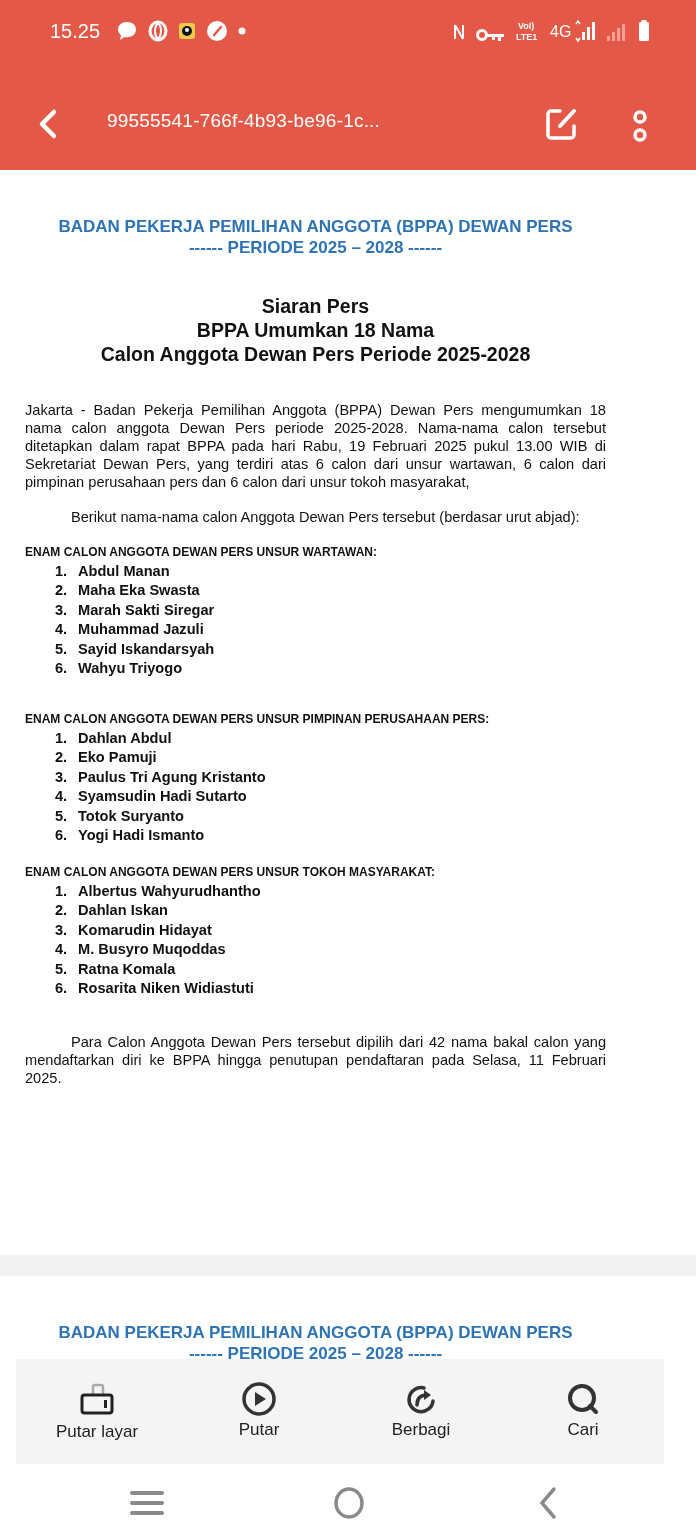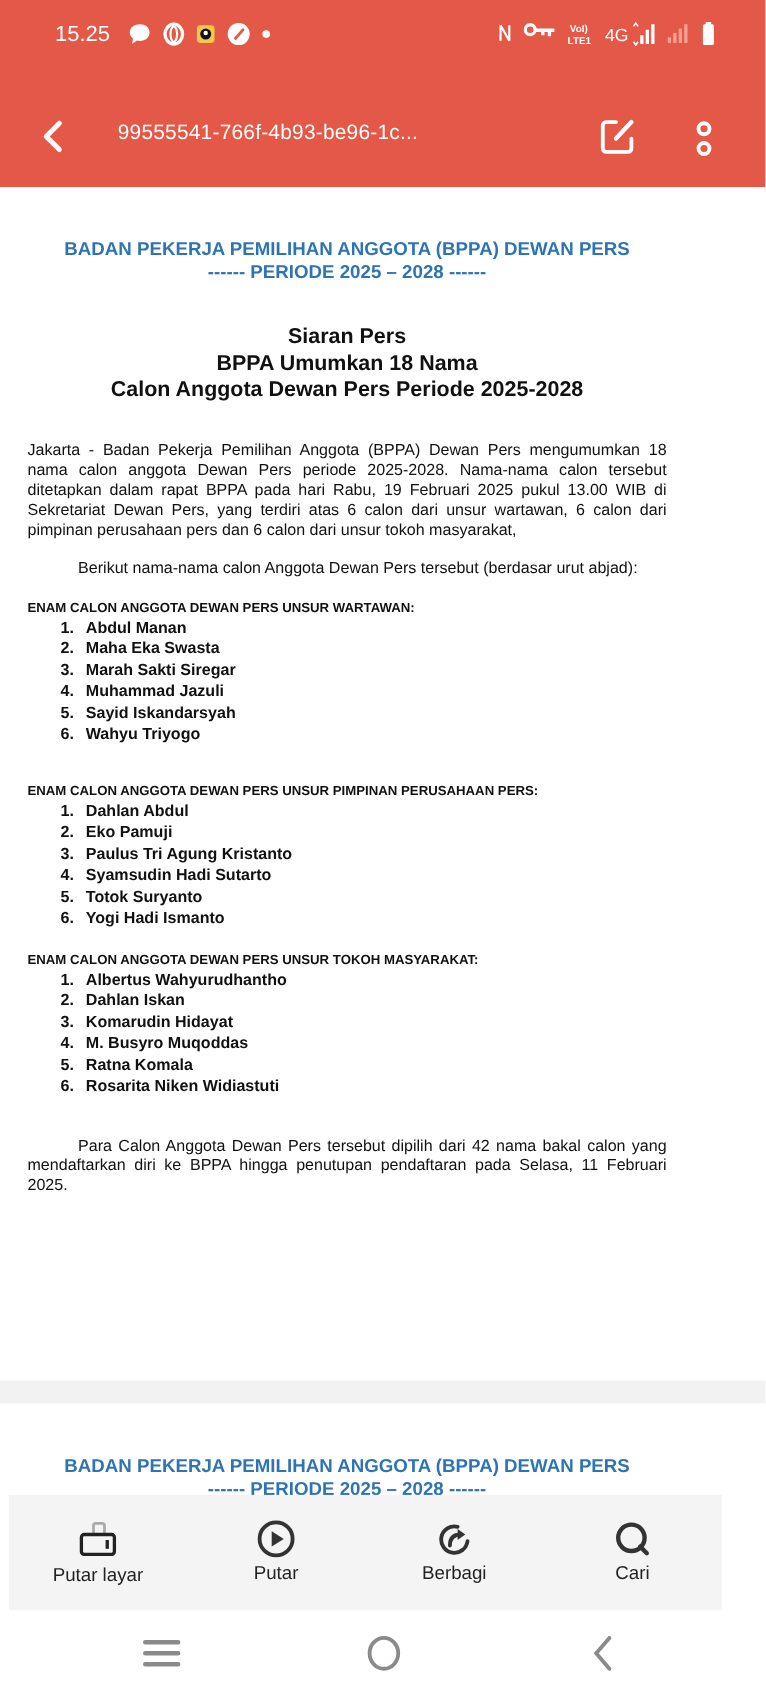--- a/index.html
+++ b/index.html
@@ -4,21 +4,21 @@
 <style>
   * { box-sizing: border-box; margin: 0; padding: 0; }
   html, body { width: 696px; height: 1539px; overflow: hidden; background: #ffffff; }
   body { font-family: "Liberation Sans", sans-serif; position: relative; }
 
   
   .header { position: absolute; left: 0; top: 0; width: 696px; height: 170px; background: #e35846; color: #fff; }
   .statusbar { position: absolute; left: 0; top: 14px; width: 696px; height: 36px; }
   .status-time { position: absolute; left: 50px; top: 6px; font-size: 20px; color: #fff; font-family: "Liberation Sans", sans-serif; }
   .status-left-icons { position: absolute; left: 116px; top: 6px; display: flex; align-items: center; gap: 10px; }
-  .status-right-icons { position: absolute; right: 46px; top: 6px; display: flex; align-items: flex-start; gap: 10px; }
+  .status-right-icons { position: absolute; right: 46px; top: 6px; display: flex; align-items: flex-end; gap: 10px; }
   .si { display: inline-flex; align-items: center; justify-content: center; }
 
   .appbar { position: absolute; left: 0; top: 90px; width: 696px; height: 70px; }
   .back-btn { position: absolute; left: 32px; top: 14px; width: 32px; height: 40px; cursor: pointer; }
   .app-title { position: absolute; left: 107px; top: 20px; font-size: 19px; color: #fff; white-space: nowrap; letter-spacing: 0.2px; }
   .edit-btn { position: absolute; left: 544px; top: 16px; width: 36px; height: 36px; cursor: pointer; }
   .more-btn { position: absolute; left: 626px; top: 16px; width: 28px; height: 40px; cursor: pointer; }
 
   
   .doc { position: absolute; left: 0; top: 170px; width: 696px; height: 1085px; background: #fff; }
@@ -29,21 +29,21 @@
   .para.indent { text-indent: 46px; }
   .section-h { font-weight: bold; font-size: 12px; line-height: 19px; color: #111; }
   ol.names { list-style: none; margin-left: 30px; }
   ol.names li { font-weight: bold; font-size: 14.6px; line-height: 19.4px; color: #111; display: flex; }
   ol.names li .num { width: 23px; display: inline-block; }
 
   .page-gap { position: absolute; left: 0; top: 1255px; width: 696px; height: 21px; background: #f2f2f2; }
   .doc2 { position: absolute; left: 0; top: 1276px; width: 696px; height: 84px; background: #fff; overflow: hidden; }
 
   
-  .toolbar { position: absolute; left: 8px; top: 1359px; width: 648px; height: 105px; background: #f4f4f4; display: flex; }
+  .toolbar { position: absolute; left: 16px; top: 1359px; width: 648px; height: 105px; background: #f4f4f4; display: flex; }
   .tool { flex: 1; position: relative; cursor: pointer; }
   .tool .ticon { position: absolute; top: 22px; left: 50%; transform: translateX(-50%); width: 36px; height: 36px; }
   .tool .tlabel { position: absolute; top: 63px; left: 0; width: 100%; text-align: center; font-size: 17px; color: #222; }
 
   
   .navbar { position: absolute; left: 0; top: 1464px; width: 696px; height: 75px; background: #ffffff; }
   .nav-btn { position: absolute; top: 20px; width: 40px; height: 38px; cursor: pointer; }
 </style>
 </head>
 <body>

